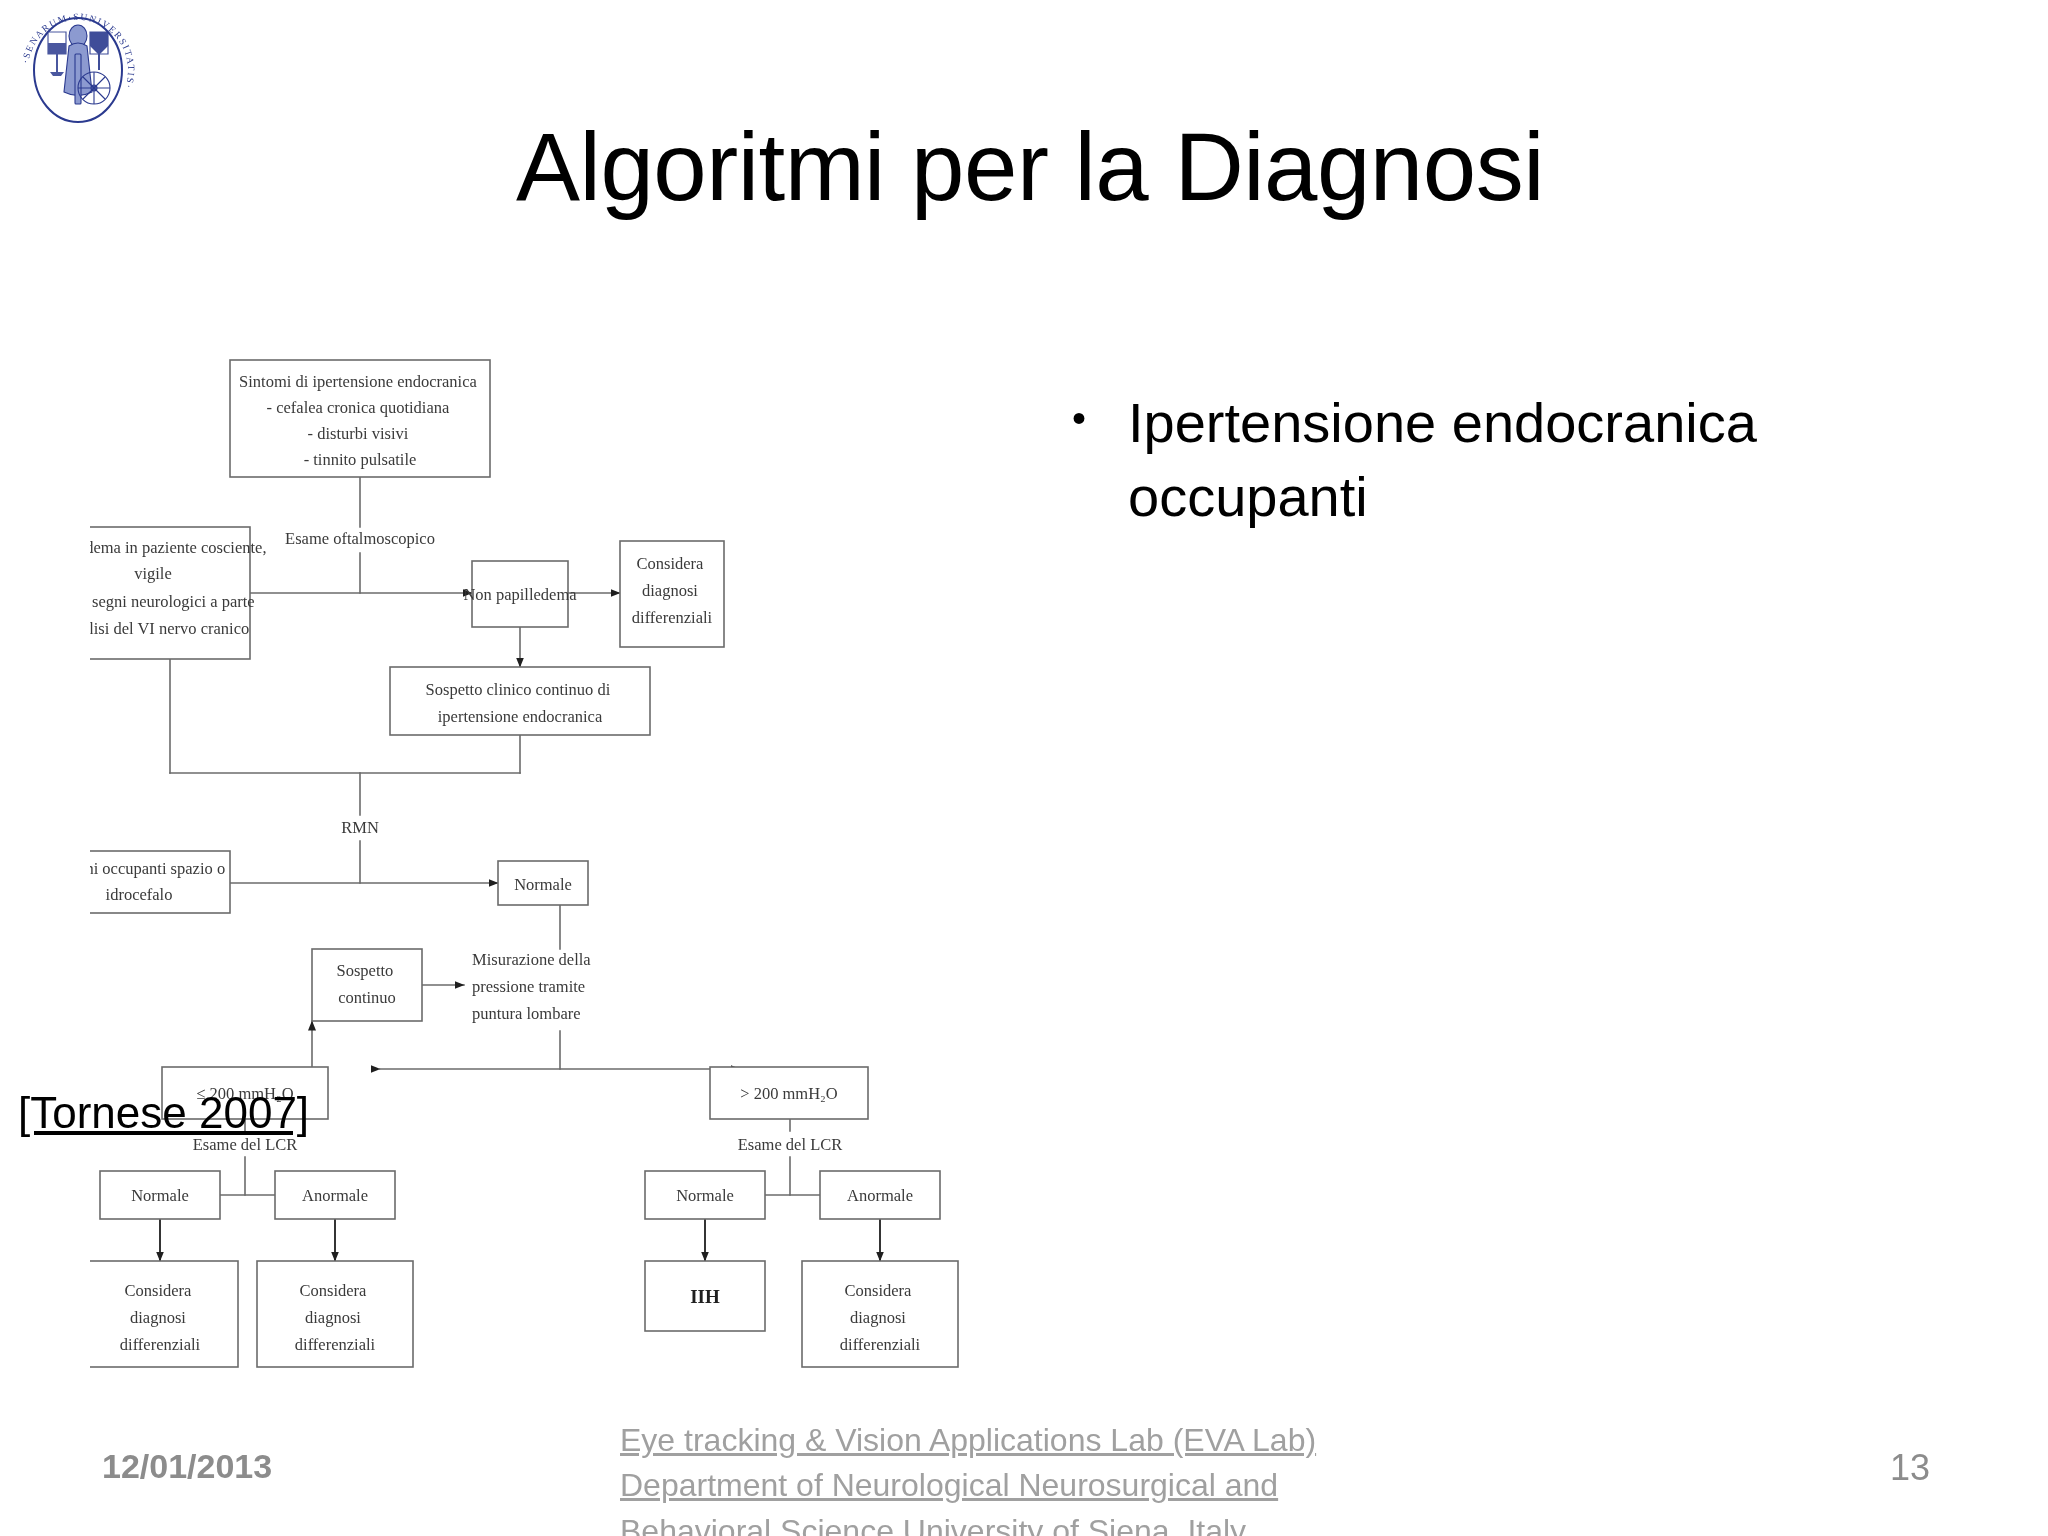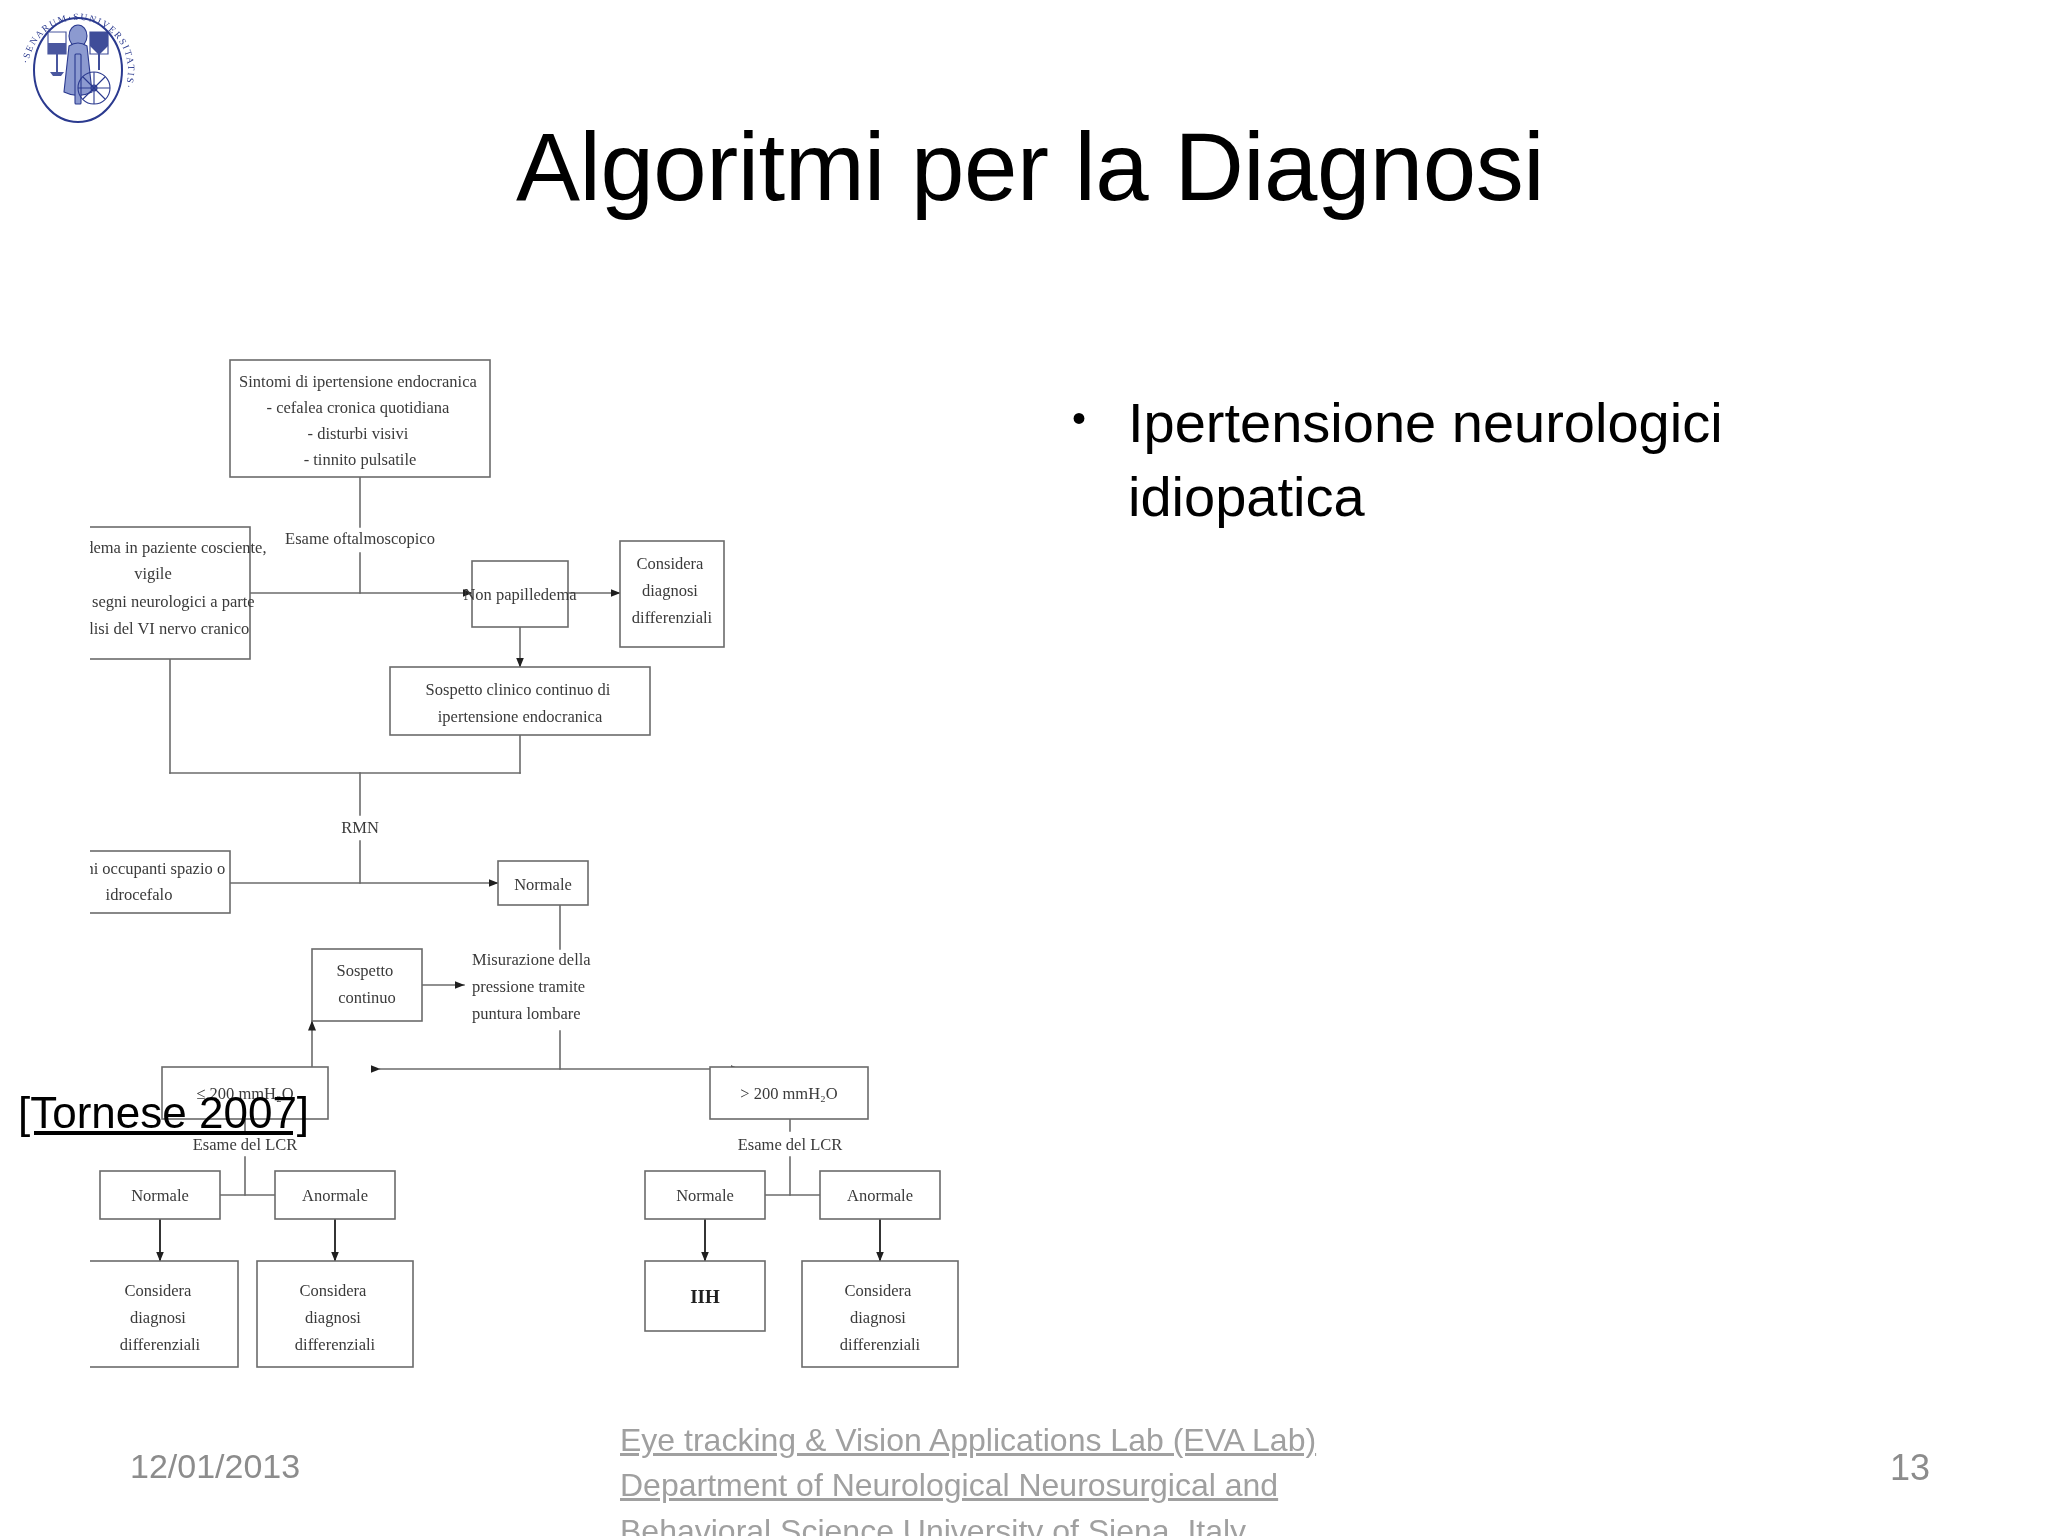--- a/index.html
+++ b/index.html
@@ -86,25 +86,26 @@
   .figure svg { display: block; }
 
   .fc-box-text, .fc-free-text {
     font-family: "Liberation Serif", serif;
     fill: #3a3a3a;
   }
 
   
   .footer-date {
     position: absolute;
-    left: 130px;
+    left: 102px;
     top: 1447px;
     font-size: 34px;
     color: #8c8c8c;
     white-space: nowrap;
+    font-weight: bold;
   }
   .footer-center {
     position: absolute;
     left: 620px;
     top: 1418px;
     width: 800px;
     font-size: 32px;
     line-height: 1.42;
     color: #a0a0a0;
     text-decoration: underline;
@@ -343,21 +344,21 @@
       <tspan x="790" y="978">diagnosi</tspan>
       <tspan x="790" y="1005">differenziali</tspan>
     </text>
   </g>
 </svg>
 </div>
 
 <div class="bullet-block">
   <div class="bullet-row">
     <span class="bullet-dot">•</span>
-    <span class="bullet-text">Ipertensione neurologici idiopatica</span>
+    <span class="bullet-text">Ipertensione endocranica occupanti</span>
   </div>
 </div>
 
 <div class="citation">[Tornese 2007]</div>
 
 <div class="footer-date">12/01/2013</div>
 <div class="footer-center">Eye tracking &amp; Vision Applications Lab (EVA Lab) Department of Neurological Neurosurgical and Behavioral Science University of Siena, Italy</div>
 <div class="footer-page">13</div>
 
 </body></html>

